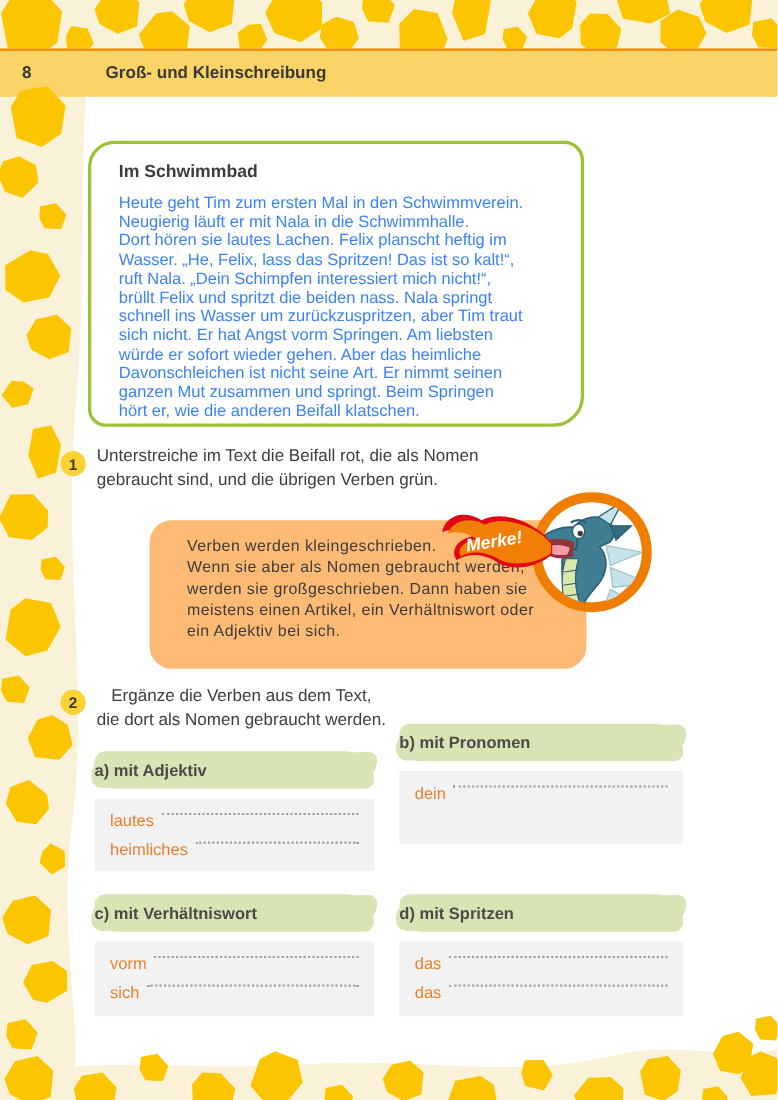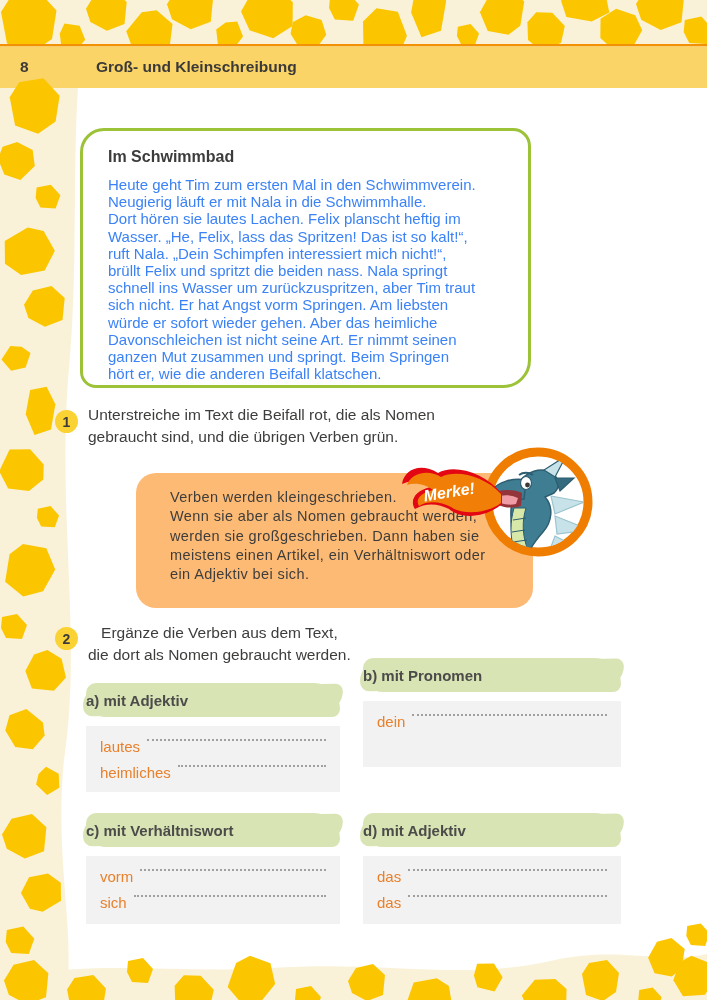--- a/index.html
+++ b/index.html
@@ -245,21 +245,21 @@
       </div>
       <div class="answer-row">
         <span class="answer-word">sich</span>
         <span class="answer-dots"></span>
       </div>
     </div>
   </div>
 
   <div id="col-d" class="col">
     <div class="brush">
-      <span class="brush-label">d) mit Adjektiv</span>
+      <span class="brush-label">d) mit Spritzen</span>
     </div>
     <div class="answer-box">
       <div class="answer-row">
         <span class="answer-word">das</span>
         <span class="answer-dots"></span>
       </div>
       <div class="answer-row">
         <span class="answer-word">das</span>
         <span class="answer-dots"></span>
       </div>

